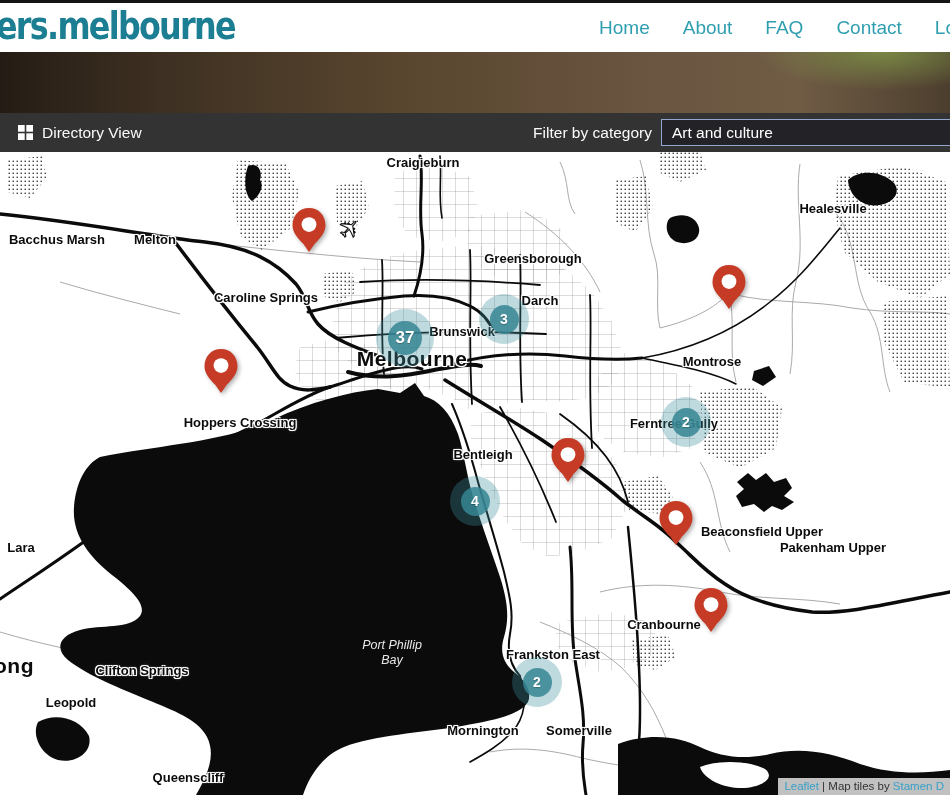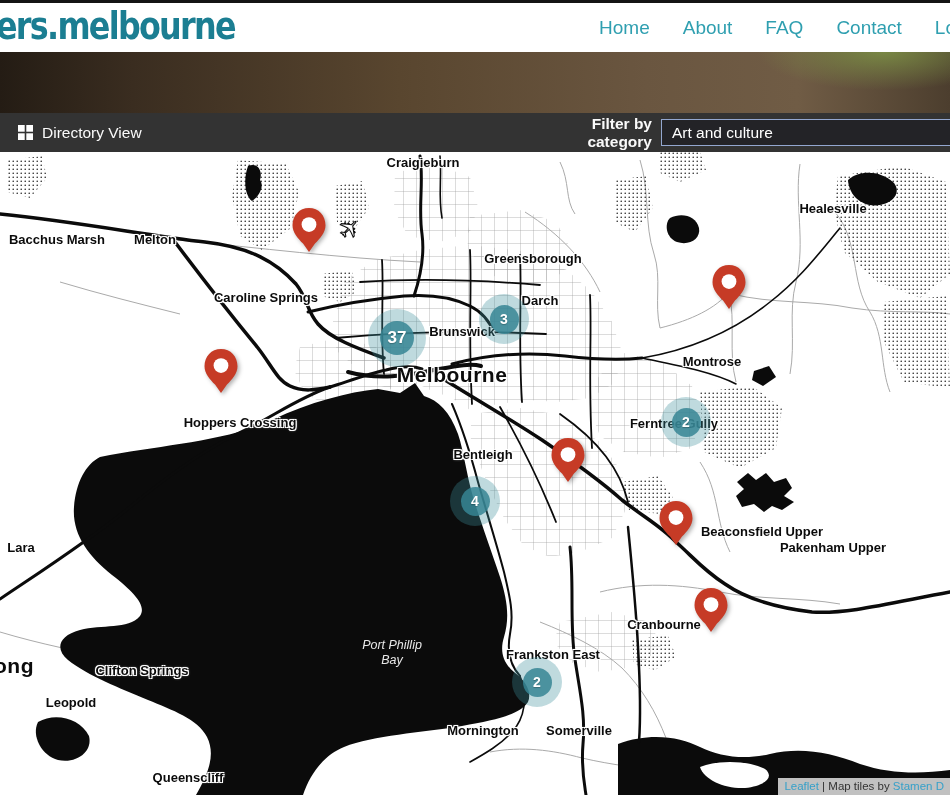--- a/index.html
+++ b/index.html
@@ -17,21 +17,21 @@
   
   .hero{position:relative;height:61px;
         background:linear-gradient(90deg,#241c14 0%,#3a2d20 14%,#59462f 42%,#6a5640 68%,#705c45 84%,#4c3e2e 100%);}
   .hero::after{content:"";position:absolute;inset:0;
         background:radial-gradient(ellipse 180px 55px at 93% 0%,rgba(125,145,70,.85),rgba(125,145,70,0) 70%);}
   
   .toolbar{position:relative;height:39px;background:#333;display:flex;align-items:center;color:#f2f2f2;}
   .dirview{display:flex;align-items:center;gap:9px;margin-left:18px;cursor:pointer;text-align:center;}
   .dirview svg{display:block;}
   .dirview-label{font-size:15.5px;color:#fafafa;}
-  .filter-label{position:absolute;left:524px;width:128px;text-align:right;font-size:15.5px;color:#fafafa;font-weight:bold;}
+  .filter-label{position:absolute;left:524px;width:128px;text-align:right;font-size:15.5px;color:#fafafa;}
   .filter-select{position:absolute;left:661px;top:6px;width:320px;height:27px;
         -webkit-appearance:none;appearance:none;background:#232327;color:#fff;
         border:1px solid #93a7d0;border-radius:0;font-size:15.5px;
         font-family:"Liberation Sans",sans-serif;padding:0 10px;}
   
   .map{position:relative;height:643px;background:#fff;overflow:hidden;cursor:grab;}
   .map svg.base{position:absolute;left:0;top:0;}
   .labels-layer,.markers-layer{position:absolute;inset:0;pointer-events:none;}
   .map-label{position:absolute;transform:translate(-50%,-50%);white-space:nowrap;
         font-size:13px;font-weight:700;color:#0b0b0b;
@@ -183,21 +183,21 @@
 
     <div class="labels-layer" id="map-labels">
         <span class="map-label" style="left: 423px; top: 10px;">Craigieburn</span>
         <span class="map-label" style="left: 833px; top: 56px;">Healesville</span>
         <span class="map-label" style="left: 57px; top: 87px;">Bacchus Marsh</span>
         <span class="map-label" style="left: 155px; top: 87px;">Melton</span>
         <span class="map-label" style="left: 533px; top: 106px;">Greensborough</span>
         <span class="map-label" style="left: 266px; top: 127px; margin-top: 18px;">Caroline Springs</span>
         <span class="map-label" style="left: 540px; top: 148px;">Darch</span>
         <span class="map-label" style="left: 434px; top: 179px; margin-left: 28px;">Brunswick</span>
-        <span class="map-label big" style="left: 452px; top: 207px; margin-top: 16px;">Melbourne</span>
+        <span class="map-label big" style="left: 412px; top: 207px;">Melbourne</span>
         <span class="map-label" style="left: 712px; top: 209px;">Montrose</span>
         <span class="map-label" style="left: 674px; top: 271px;">Ferntree Gully</span>
         <span class="map-label" style="left: 240px; top: 270px;">Hoppers Crossing</span>
         <span class="map-label" style="left: 483px; top: 302px;">Bentleigh</span>
         <span class="map-label" style="left: 762px; top: 379px;">Beaconsfield Upper</span>
         <span class="map-label" style="left: 833px; top: 395px;">Pakenham Upper</span>
         <span class="map-label" style="left: 21px; top: 395px;">Lara</span>
         <span class="map-label" style="left: 664px; top: 472px;">Cranbourne</span>
         <span class="map-label water" style="left: 392px; top: 493px;">Port Phillip</span>
         <span class="map-label water" style="left: 392px; top: 508px;">Bay</span>
@@ -227,21 +227,21 @@
             <circle cx="19" cy="18.6" r="7.4" fill="#fff"></circle>
           </svg></div>
         <div class="pin" style="left: 657px; top: 347px;"><svg width="38" height="48" viewBox="0 0 38 48">
             <path d="M19 2 C9.3 2 2.5 9.4 2.5 19.2 C2.5 26.6 8 32.4 13 37.6 L19 46 L25 37.6 C30 32.4 35.5 26.6 35.5 19.2 C35.5 9.4 28.7 2 19 2 Z" fill="#c63b26"></path>
             <circle cx="19" cy="18.6" r="7.4" fill="#fff"></circle>
           </svg></div>
         <div class="pin" style="left: 692px; top: 434px;"><svg width="38" height="48" viewBox="0 0 38 48">
             <path d="M19 2 C9.3 2 2.5 9.4 2.5 19.2 C2.5 26.6 8 32.4 13 37.6 L19 46 L25 37.6 C30 32.4 35.5 26.6 35.5 19.2 C35.5 9.4 28.7 2 19 2 Z" fill="#c63b26"></path>
             <circle cx="19" cy="18.6" r="7.4" fill="#fff"></circle>
           </svg></div>
-        <div class="cluster" style="height: 58px; width: 58px; left: 368px; top: 157px;">
+        <div class="cluster" style="height: 58px; width: 58px; left: 376px; top: 157px;">
           <div class="cluster-inner" style="height: 34px; width: 34px; font-size: 17px;">37</div>
         </div>
         <div class="cluster" style="height: 50px; width: 50px; left: 479px; top: 142px;">
           <div class="cluster-inner" style="height: 29px; width: 29px; font-size: 14px;">3</div>
         </div>
         <div class="cluster" style="height: 50px; width: 50px; left: 661px; top: 245px;">
           <div class="cluster-inner" style="height: 29px; width: 29px; font-size: 14px;">2</div>
         </div>
         <div class="cluster" style="height: 50px; width: 50px; left: 450px; top: 324px;">
           <div class="cluster-inner" style="height: 29px; width: 29px; font-size: 14px;">4</div>

